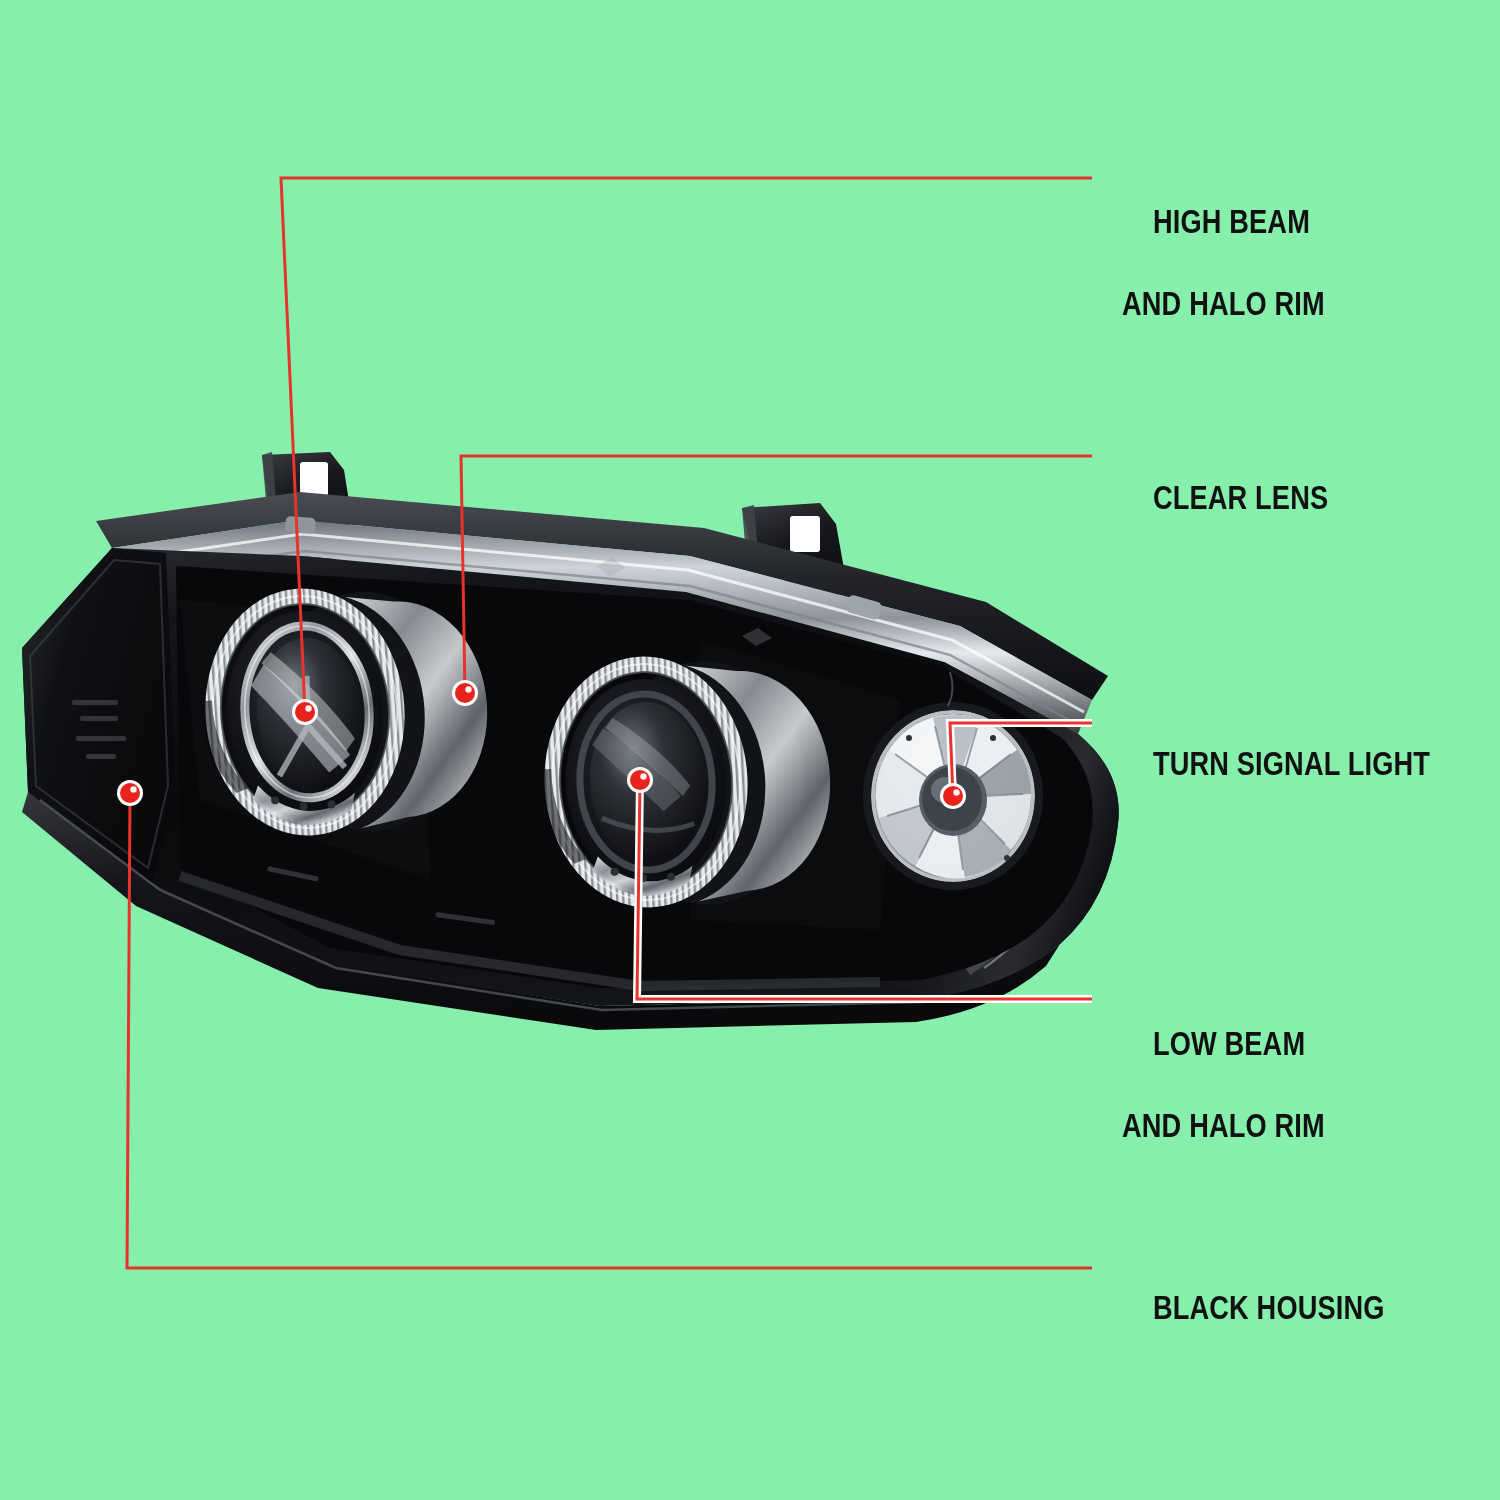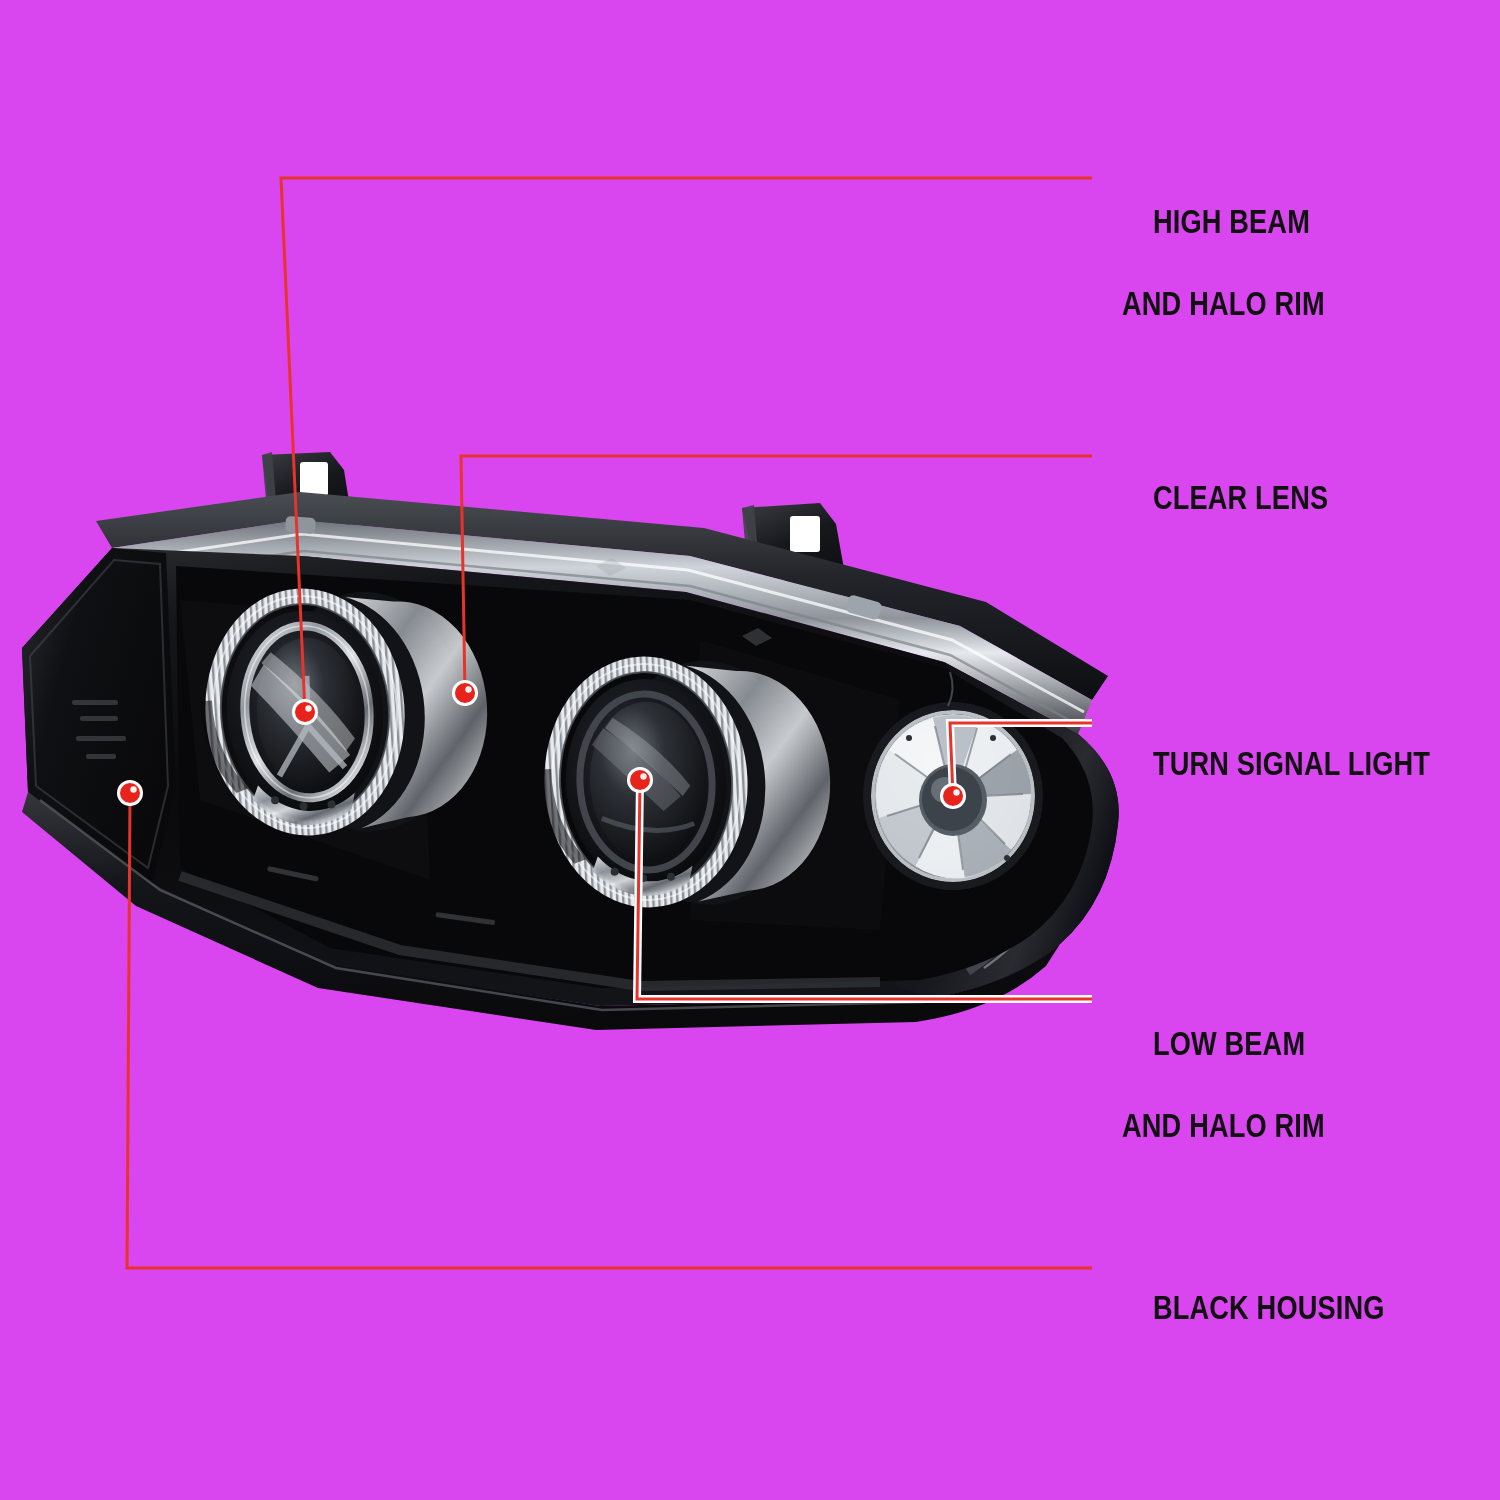--- a/index.html
+++ b/index.html
@@ -2,21 +2,21 @@
 <html><head>
 <meta charset="utf-8">
 <style>
   html,body{margin:0;padding:0;background:#ffffff;}
   body{
     width:1500px;height:1500px;
     font-family:"Liberation Sans", sans-serif;
     overflow:hidden;
     position:relative;
   }
-  #stage{position:absolute;left:0;top:0;width:1500px;height:1500px;background:#d946ef;}
+  #stage{position:absolute;left:0;top:0;width:1500px;height:1500px;background:#86efac;}
 
   
   .callout-label{
     position:absolute;
     color:#111111;
     font-family:"Liberation Sans", sans-serif;
     font-weight:700;
     font-size:34px;
     line-height:41px;
     letter-spacing:0.2px;

